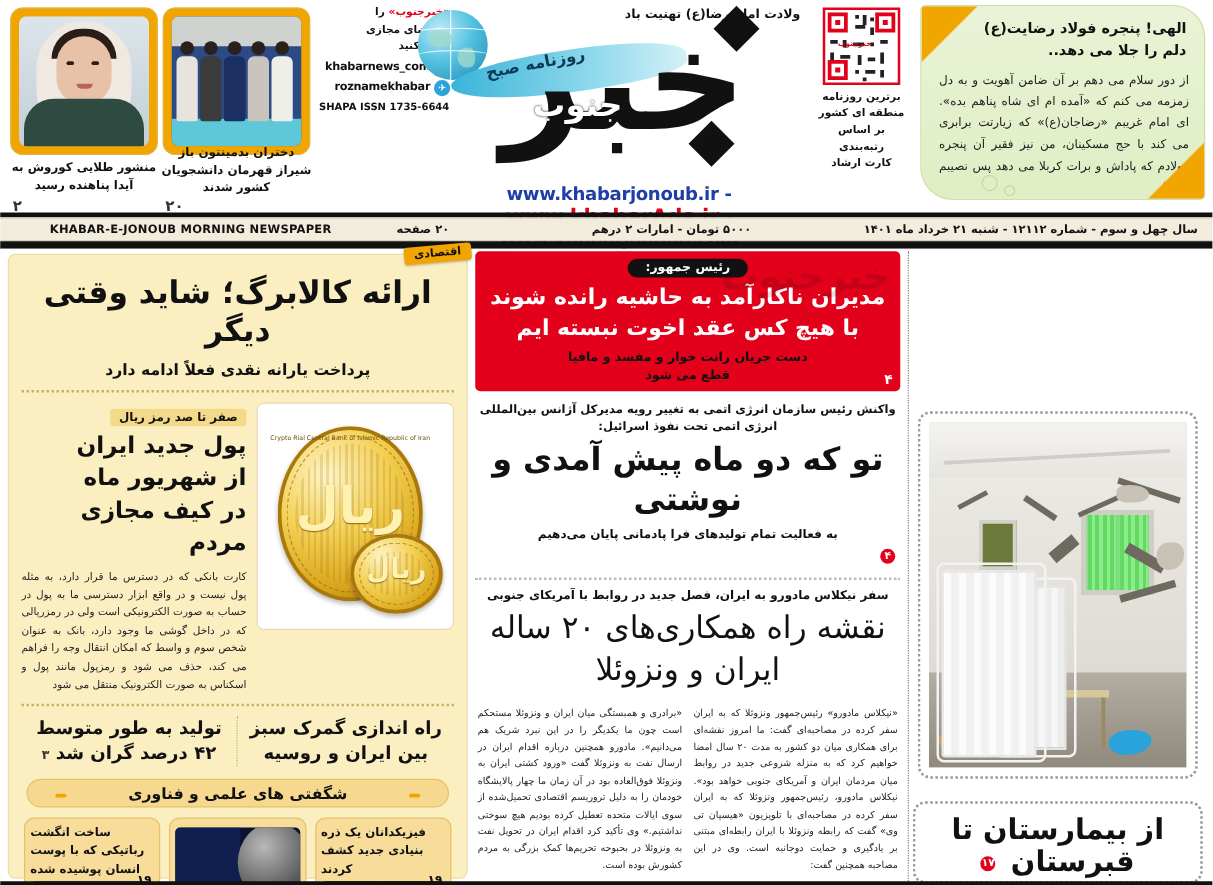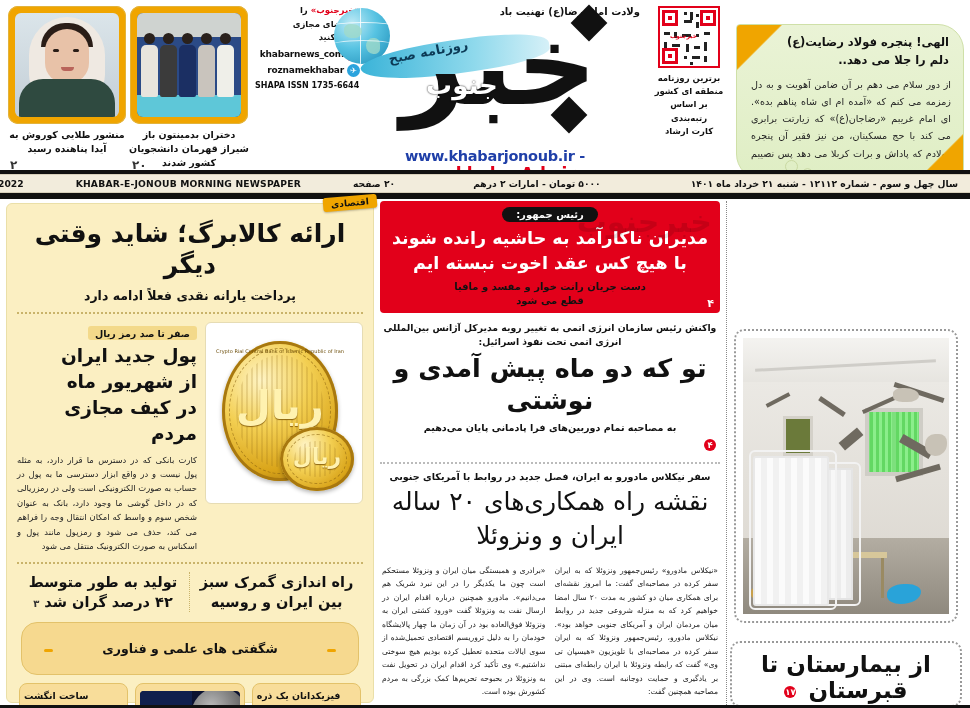--- a/index.html
+++ b/index.html
@@ -57,21 +57,21 @@
   .group .g2 { left:23px; } .group .g2 .t { background:#3b3b3b; }
   .group .g3 { left:42px; } .group .g3 .t { background:#1b2f63; }
   .group .g4 { left:61px; } .group .g4 .t { background:#c9c4bd; }
   .group .g5 { left:80px; } .group .g5 .t { background:#efefe9; }
 
   .photo-cap {
     position:absolute; width:122px; text-align:center; direction:rtl;
     font-size:9.5px; font-weight:bold; color:#111; line-height:1.45;
   }
   #cap1 { left:6px; top:128px; }
-  #cap2 { left:128px; top:128px; }
+  #cap2 { left:128px; top:116px; }
   .photo-page {
     position:absolute; font-size:12px; font-weight:bold; color:#333;
   }
   #pg1 { left:10px; top:158px; }
   #pg2 { left:132px; top:158px; }
 
   
   .social { position:absolute; left:255px; top:4px; width:105px; direction:rtl; }
   .social .ln { font-size:8.5px; font-weight:bold; color:#111; text-align:right; line-height:1.6; }
   .social .ln b { color:#e2001a; }
@@ -146,21 +146,21 @@
   .qr .eye i { position:absolute; inset:3px; background:#e2001a; }
   .qr .lbl { position:absolute; left:10px; top:24px; font-size:6px; color:#e2001a; font-weight:bold; z-index:3;}
   .qr-cap { margin-top:4px; text-align:center; direction:rtl; font-size:8.5px;
      font-weight:bold; color:#111; line-height:1.55; }
 
   
   .green-box {
     position:absolute; left:736px; top:4px; width:228px; height:156px;
     background:linear-gradient(#eaf3d6,#dfeec4);
     border:1px solid #cfe0a8; border-radius:4px 26px 4px 26px;
-    overflow:hidden; direction:rtl;margin-top:20px;
+    overflow:hidden; direction:rtl;
   }
   .green-box .corner-tl {
     position:absolute; left:0; top:0; width:52px; height:52px;
     background:linear-gradient(135deg,#f0a500 0%,#f0a500 42%, transparent 44%);
     border-radius:0 0 60px 0;
   }
   .green-box .corner-br {
     position:absolute; right:0; bottom:0; width:52px; height:52px;
     background:linear-gradient(-45deg,#f0a500 0%,#f0a500 42%, transparent 44%);
     border-radius:60px 0 0 0;
@@ -175,21 +175,21 @@
   
   .rulebar { position:absolute; left:0; top:170px; width:970px; height:4px; background:#111; }
   .infobar {
     position:absolute; left:0; top:174px; width:970px; height:19px;
     background:#f2ecdc; border-top:1px solid #d8d0bb; border-bottom:1px solid #d8d0bb;
     display:flex; align-items:center; direction:rtl;
   }
   .infobar .seg { font-size:9.2px; font-weight:bold; color:#111; white-space:nowrap; }
   .infobar .s1 { margin-right:12px; }
   .infobar .s2 { margin-right:90px; }
-  .infobar .s3 { margin-right:78px; }
+  .infobar .s3 { margin-right:114px; }
   .infobar .s4 { margin-right:52px; letter-spacing:.2px; }
   .infobar .s5 { margin-right:52px; direction:ltr; }
   .blackrule { position:absolute; left:0; top:193px; width:970px; height:6px; background:#111; }
 
   
   .body-area { position:absolute; left:0; top:199px; width:970px; height:509px; background:#fff; }
 
   
   .col-left {
     position:absolute; left:6px; top:4px; width:368px; height:500px;
@@ -249,21 +249,21 @@
 
   .two-heads { display:flex; direction:rtl; padding:8px 10px 0; align-items:flex-start; }
   .two-heads .th { flex:1 1 50%; direction:rtl; text-align:center; font-size:14.5px;
     font-weight:bold; color:#111; line-height:1.4; padding:0 6px; position:relative; }
   .two-heads .th + .th { border-right:1px dotted #c9b36a; }
   .two-heads .pn { font-size:10px; color:#333; }
 
   .sci-band {
     margin:10px 14px 0; background:#f6d98f; border:1px solid #e3c26a; border-radius:16px;
     text-align:center; direction:rtl; font-size:12.5px; font-weight:bold; color:#111;
-    padding:18px 0; position:relative;
+    padding:3px 0; position:relative;
   }
   .sci-band:before, .sci-band:after {
     content:""; position:absolute; top:50%; width:9px; height:3px; background:#f0a500; border-radius:2px;
   }
   .sci-band:before { right:22px; } .sci-band:after { left:22px; }
 
   .sci-cards { display:flex; direction:rtl; gap:7px; padding:8px 12px 0; }
   .sci-card {
     flex:1 1 33%; background:#f8dd9a; border:1px solid #e3c26a; border-radius:8px;
     padding:5px 4px 6px; position:relative;
@@ -658,21 +658,21 @@
           <span>قطع می شود</span>
         </div>
         <span class="pg">۴</span>
       </div>
 
       <div class="kick-line">واکنش رئیس سازمان انرژی اتمی به تغییر رویه مدیرکل آژانس بین‌المللی انرژی اتمی تحت نفوذ اسرائیل:</div>
       <div class="h-nomore">
         <div class="fa">تو که دو ماه پیش آمدی و نوشتی</div>
       </div>
       <div class="sub-nomore">
-        <span>به مصاحبه تمام دوربین‌های فرا پادمانی پایان می‌دهیم</span>
+        <span>به فعالیت تمام تولید‌های فرا پادمانی پایان می‌دهیم</span>
       </div>
       <div style="text-align:right;padding:2px 4px 0">
         <span class="pg-circ">۴</span>
       </div>
 
       <div class="mid-dots"></div>
 
       <div class="mid-kick2">سفر نیکلاس مادورو به ایران، فصل جدید در روابط با آمریکای جنوبی</div>
       <div class="h-venez">
         <div>نقشه راه همکاری‌های ۲۰ ساله</div>

